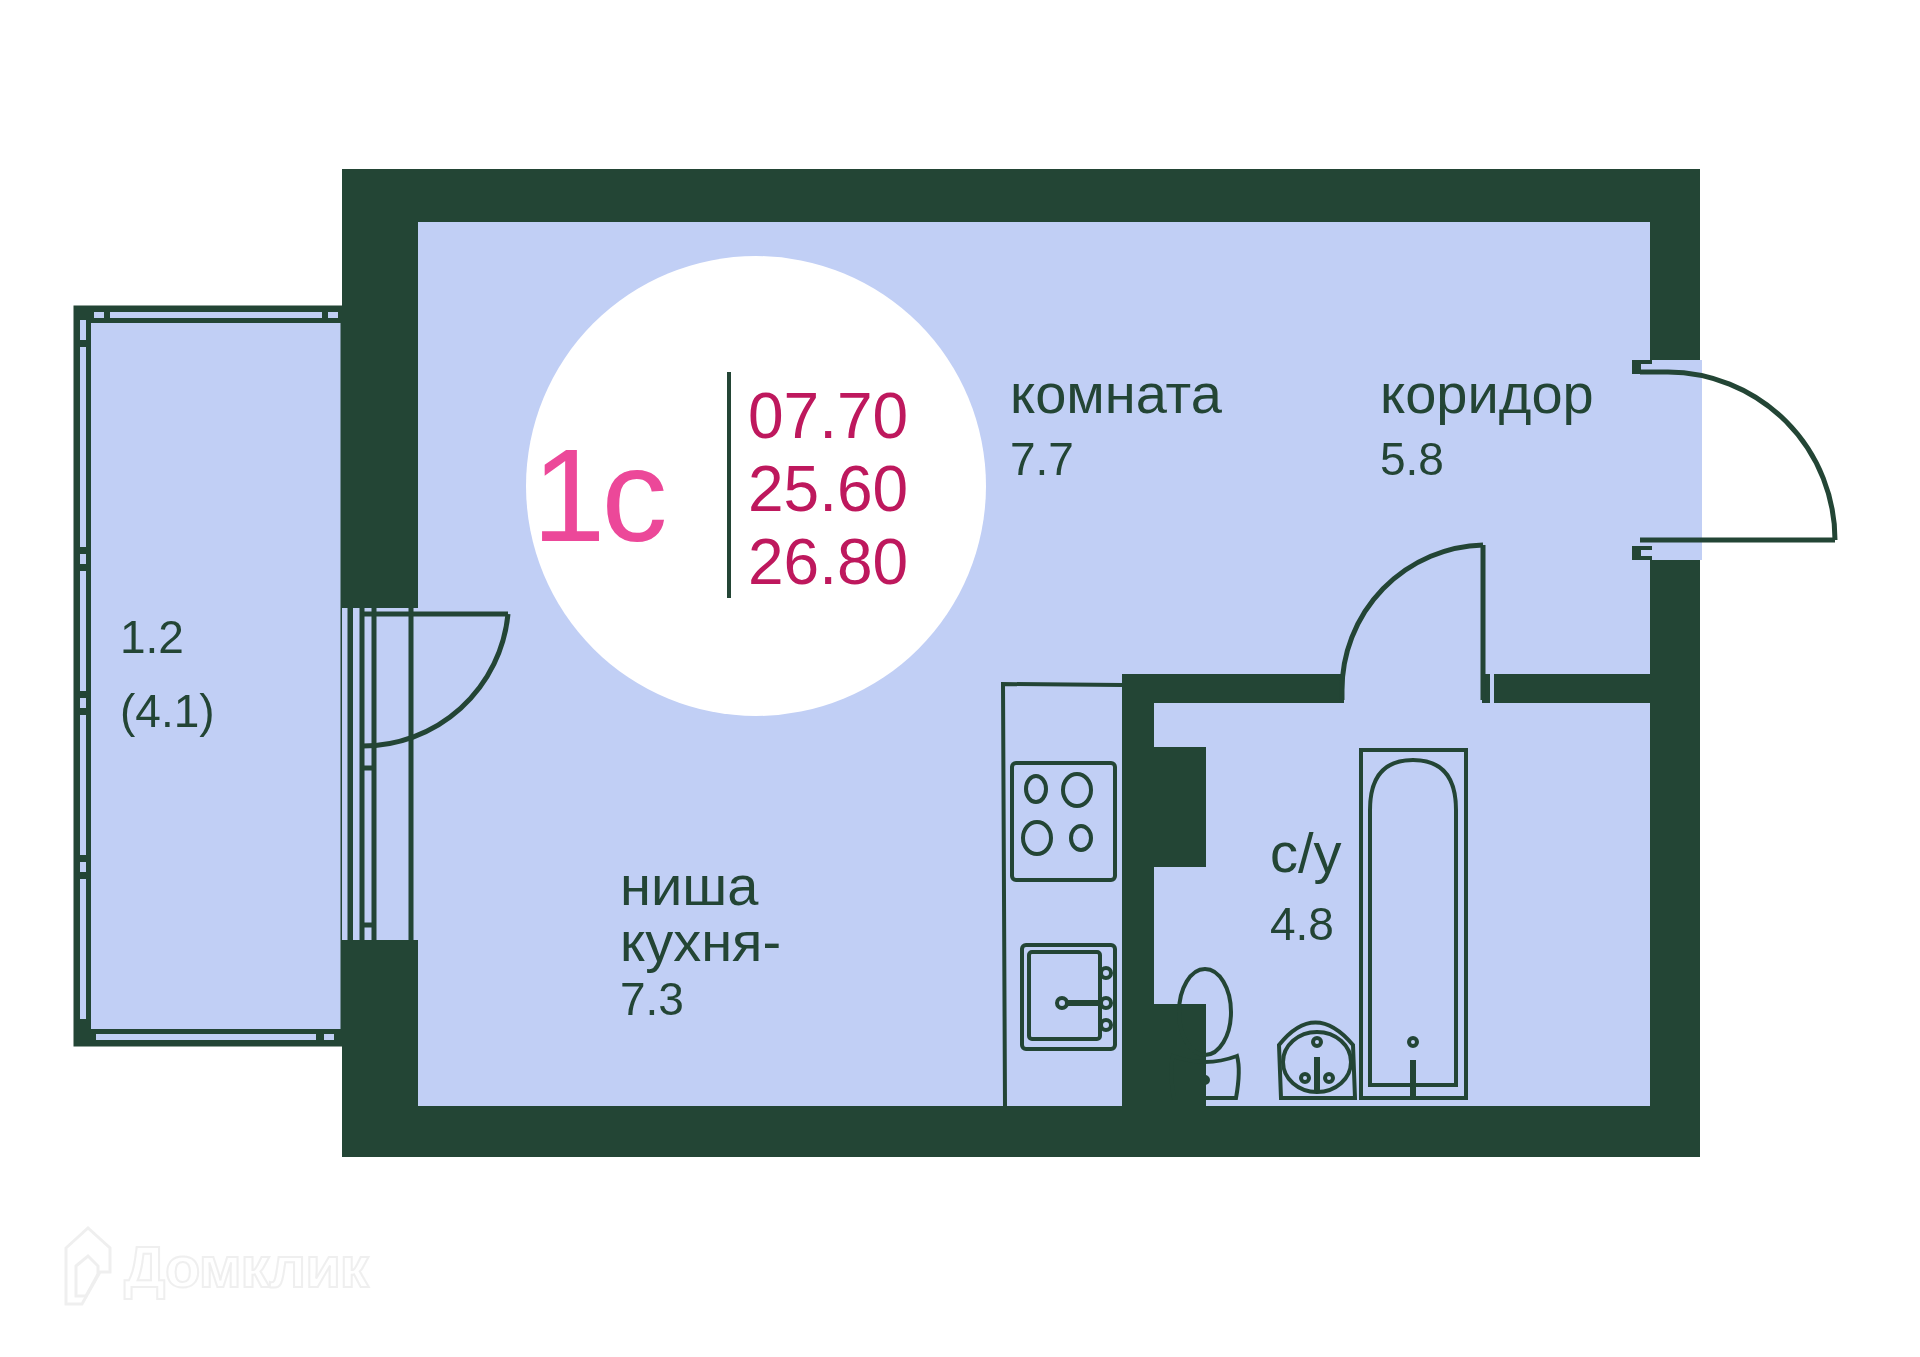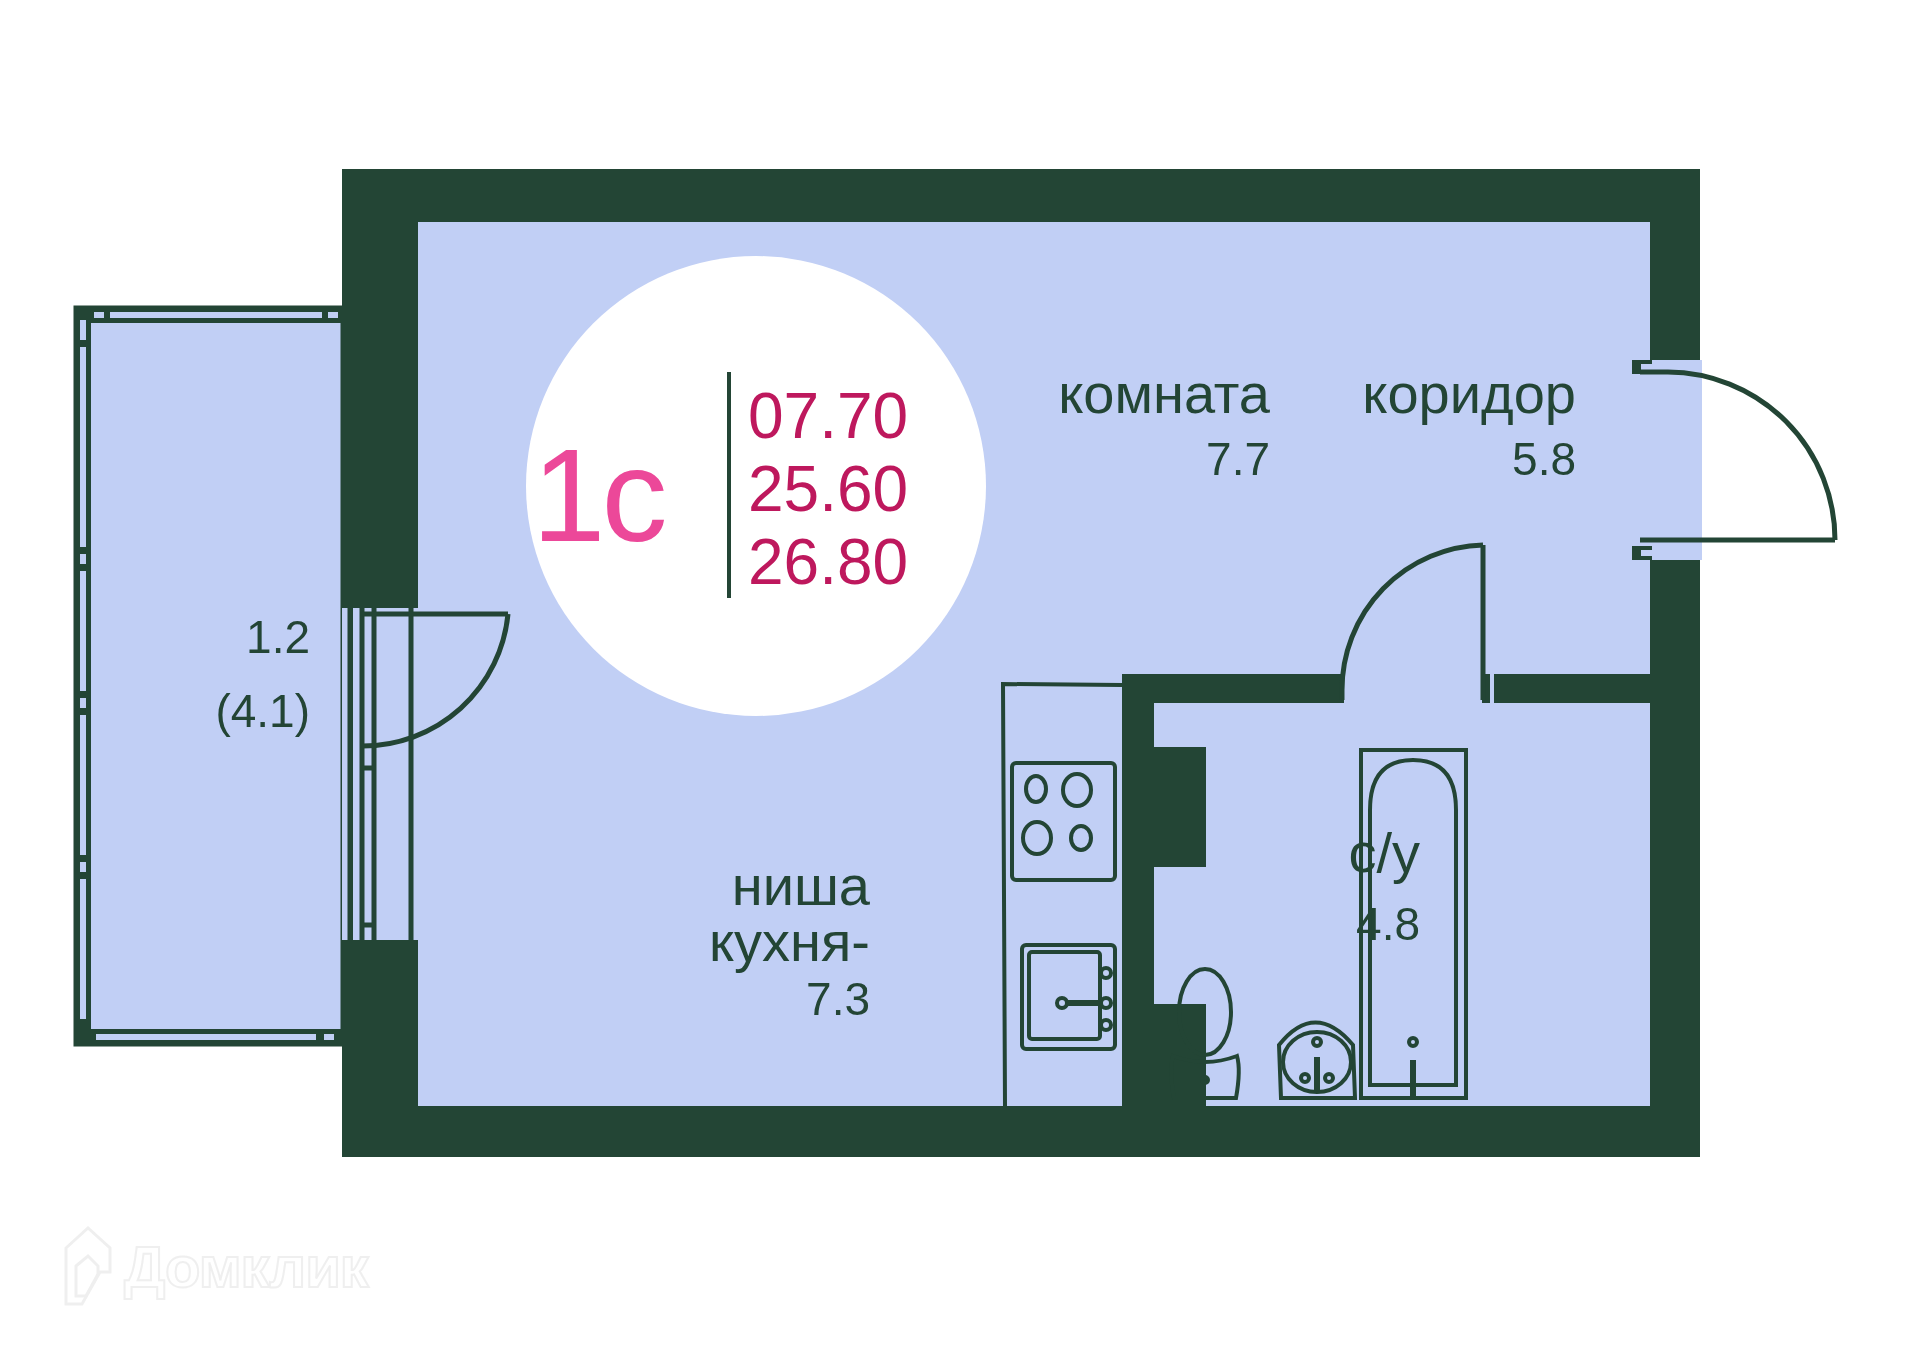--- a/index.html
+++ b/index.html
@@ -1,19 +1,19 @@
 <!DOCTYPE html>
 <html><head>
   <meta charset="utf-8">
   <style>
     html, body { margin: 0; padding: 0; background: #ffffff; }
     body { width: 1920px; height: 1357px; position: relative; overflow: hidden;
            font-family: "Liberation Sans", "DejaVu Sans", sans-serif; }
     #plan { position: absolute; left: 0; top: 0; width: 1920px; height: 1357px; }
-    .lbl { position: absolute; color: #234535; text-align: right; line-height: 1.0;
+    .lbl { position: absolute; color: #234535; text-align: left; line-height: 1.0;
            font-family: "Liberation Sans", "DejaVu Sans", sans-serif; white-space: nowrap; }
     .room-name { font-size: 56px; }
     .room-area { font-size: 46px; }
     .badge-type { position: absolute; font-size: 132px; color: #ec4899; left: 532px; top: 420px; letter-spacing: -4px; }
     .badge-divider { position: absolute; left: 727px; top: 372px; width: 4px; height: 226px; background: #234535; }
     .badge-areas { position: absolute; left: 748px; top: 380px; font-size: 64px; color: #be185d; line-height: 73px; text-align: left; }
     .watermark { position: absolute; left: 62px; top: 1226px; display: flex; align-items: center; gap: 10px; opacity: 0.9; }
     .watermark-text { font-size: 58px; font-weight: bold; color: #ffffff;
       -webkit-text-stroke: 2px #eeeeee; letter-spacing: -1px; }
   </style>
@@ -154,21 +154,21 @@
   <div>07.70</div>
   <div>25.60</div>
   <div>26.80</div>
 </div>
 
 <div class="lbl" style="left:1010px; top:366px; width:260px;">
   <div class="room-name">комната</div>
   <div class="room-area" style="margin-top:14px;">7.7</div>
 </div>
 
-<div class="lbl" style="left:1306px; top:366px; width:270px;">
+<div class="lbl" style="left:1380px; top:366px; width:270px;">
   <div class="room-name">коридор</div>
   <div class="room-area" style="margin-top:14px;">5.8</div>
 </div>
 
 <div class="lbl" style="left:620px; top:840px; width:250px;">
   <div class="room-name" style="margin-top:18px;">ниша</div>
   <div class="room-name">кухня-</div>
   <div class="room-area" style="margin-top:6px;">7.3</div>
 </div>
 

